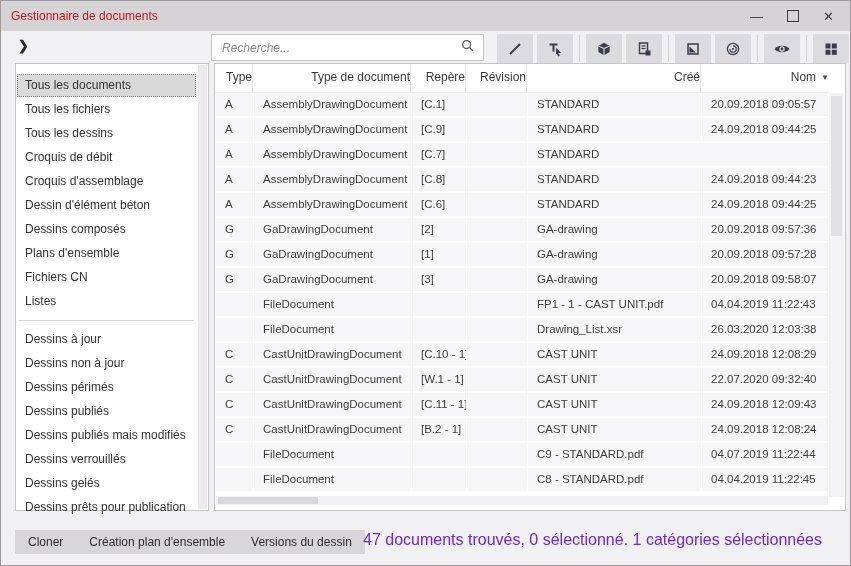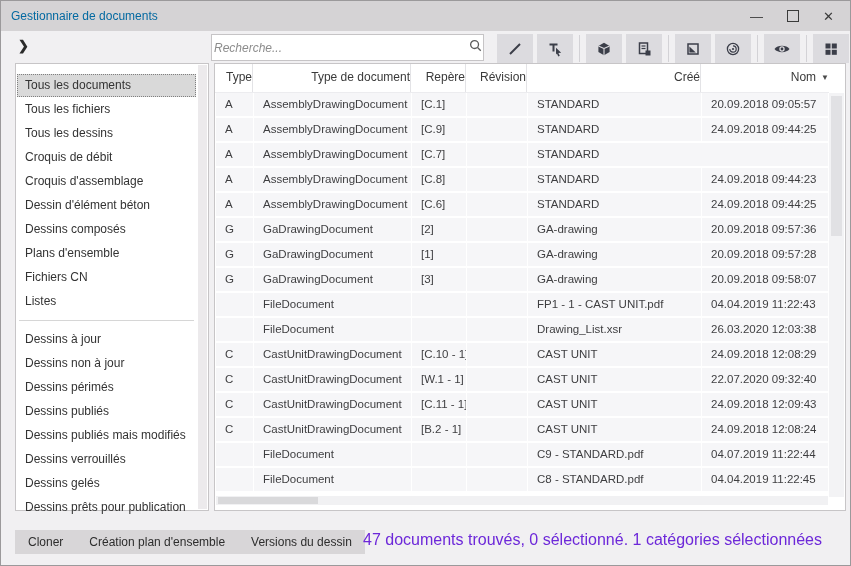--- a/index.html
+++ b/index.html
@@ -3,28 +3,28 @@
 <meta charset="utf-8">
 <style>
   html,body{margin:0;padding:0;background:#e8e8e8;}
   .window{
     position:relative;width:851px;height:566px;box-sizing:border-box;
     background:#f1f0f2;border:1px solid #9b999b;
     font-family:"Liberation Sans",sans-serif;color:#333;overflow:hidden;
   }
   
   .titlebar{height:30px;background:#d5d3d5;display:flex;align-items:center;padding:0 10px;box-sizing:border-box;}
-  .titlebar .title{flex:1;font-size:12px;color:#0369a1;}
+  .titlebar .title{flex:1;font-size:12px;color:#b91c1c;}
   .win-controls{display:flex;align-items:center;gap:24px;padding-right:6px;}
   .wc{font-size:13px;color:#3a3a3a;line-height:1;cursor:default;}
   .wc-max{width:10px;height:10px;border:1px solid #3a3a3a;display:inline-block;}
   
   .expand-btn{position:absolute;left:17px;top:37px;font-size:13px;font-weight:bold;color:#2a2a2a;}
   .search-box{position:absolute;left:210px;top:33px;width:273px;height:27px;background:#fff;
-    border:1px solid #c6c4c6;box-sizing:border-box;display:flex;align-items:center;padding:0 0;}
+    border:1px solid #c6c4c6;box-sizing:border-box;display:flex;align-items:center;padding:0 8px;}
   .search-box input{border:none;outline:none;flex:1;font-size:12px;font-family:"Liberation Sans",sans-serif;color:#444;background:transparent;}
   .search-box input::placeholder{font-style:italic;color:#8c8c8c;}
   .toolbar-buttons{position:absolute;left:496px;top:33px;display:flex;align-items:center;height:29px;}
   .tbtn{width:36px;height:29px;background:#dcdbdf;display:flex;align-items:center;justify-content:center;margin-right:4px;flex:0 0 auto;}
   .tsep{width:1px;height:27px;background:#d3d2d6;margin:0 6px 0 2px;flex:0 0 auto;}
   .tbtn svg{display:block;}
   
   .sidebar{position:absolute;left:14px;top:62px;width:194px;height:448px;background:#fff;
     border:1px solid #c7c5c7;box-sizing:border-box;padding-top:10px;}
   .cat-item{height:21px;line-height:21px;margin:0 12px 1px 1px;padding-left:7px;font-size:12px;color:#333;

